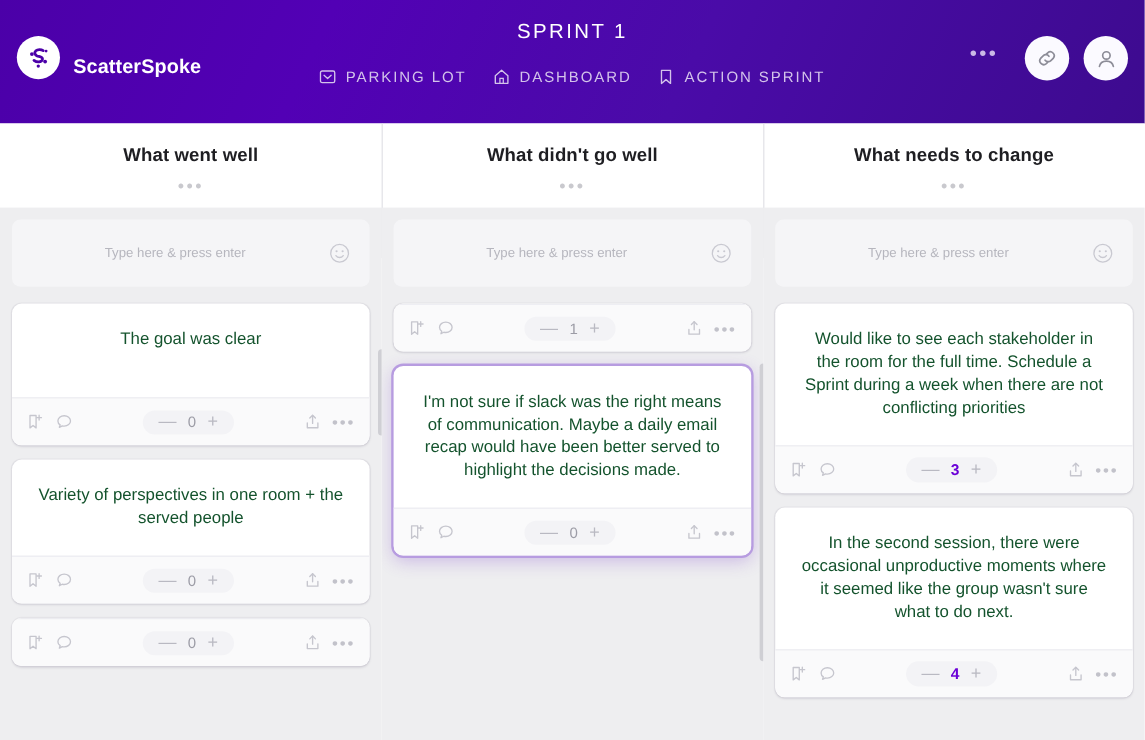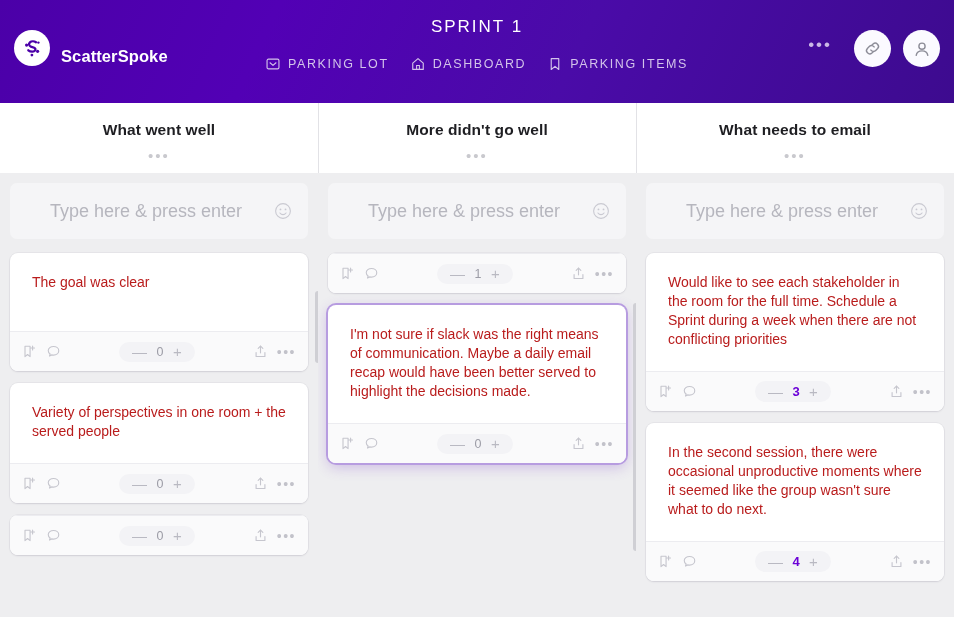--- a/index.html
+++ b/index.html
@@ -107,41 +107,41 @@
     background: #f5f5f7;
     border-radius: 7px;
     height: 56px;
     display: flex; align-items: center;
     padding: 0 16px 0 14px;
     margin-bottom: 14px;
   }
   .compose-input {
     flex: 1; border: none; outline: none; background: transparent;
     font-family: "Liberation Sans", sans-serif;
-    font-size: 18px; color: #6f6f78;
+    font-size: 11px; color: #6f6f78;
     text-align: center;
   }
   .compose-input::placeholder { color: #b6b6be; }
   .emoji-btn { cursor: pointer; display:flex; margin-left: 6px; }
 
   .card {
     background: #ffffff;
     border-radius: 8px;
     margin-bottom: 12px;
     box-shadow: 0 1px 2px rgba(20,10,50,.10), 0 0 0 1px rgba(20,10,50,.035);
     overflow: hidden;
   }
   .card.selected {
     box-shadow: 0 0 0 2px #b79ce0, 0 4px 14px rgba(120,60,200,.30);
   }
   .card-text {
     padding: 20px 22px 22px 22px;
     min-height: 78px;
     font-size: 14px; line-height: 19px;
-    color: #b91c1c; 
+    color: #14532d; text-align: center;
   }
   .card-foot {
     border-top: 1px solid #ececf0;
     background: #fafafb;
     height: 40px;
     display: flex; align-items: center; justify-content: space-between;
     padding: 0 12px;
   }
   .foot-left, .foot-right { display: flex; align-items: center; gap: 9px; }
   .foot-icon { cursor: pointer; display: flex; }
@@ -202,21 +202,21 @@
       </span>
       <span>DASHBOARD</span>
     </div>
 
     <div class="nav-item">
       <span>
         <svg width="14" height="14" viewBox="0 0 16 16">
           <path d="M3.7 1.9h8.6v12.4L8 10.7l-4.3 3.6z" stroke="#d3c3ea" stroke-width="1.3" fill="none" stroke-linejoin="round"></path>
         </svg>
       </span>
-      <span>PARKING ITEMS</span>
+      <span>ACTION SPRINT</span>
     </div>
 
   </div>
 
   <div class="hdr-right">
     <span class="hdr-dots">•••</span>
 
     <span class="circle-btn">
       <span>
         <svg width="19" height="19" viewBox="0 0 20 20">
@@ -354,21 +354,21 @@
           <span class="foot-dots">•••</span>
         </div>
       </div>
     </div>
       <div class="scroll-thumb" style="top:118px;height:72px;"></div>
     </div>
     </div>
     <div class="column">
     <div class="col-divider" style="left:0;"></div>
     <div class="col-head">
-      <div class="col-title">More didn't go well</div>
+      <div class="col-title">What didn't go well</div>
       <div class="col-dots">•••</div>
     </div>
     <div class="col-body">
       <div class="compose">
         <input class="compose-input" type="text" placeholder="Type here &amp; press enter" style="">
         <span class="emoji-btn">
             <svg width="18" height="18" viewBox="0 0 20 20">
   <circle cx="10" cy="10" r="8.2" stroke="#c9c9d1" stroke-width="1.2" fill="none"></circle>
   <circle cx="7.2" cy="8.2" r="1" fill="#c9c9d1"></circle>
   <circle cx="12.8" cy="8.2" r="1" fill="#c9c9d1"></circle>
@@ -441,21 +441,21 @@
           <span class="foot-dots">•••</span>
         </div>
       </div>
     </div>
       <div class="scroll-thumb" style="top:130px;height:248px;"></div>
     </div>
     </div>
     <div class="column">
     <div class="col-divider" style="left:0;"></div>
     <div class="col-head">
-      <div class="col-title">What needs to email</div>
+      <div class="col-title">What needs to change</div>
       <div class="col-dots">•••</div>
     </div>
     <div class="col-body">
       <div class="compose">
         <input class="compose-input" type="text" placeholder="Type here &amp; press enter" style="">
         <span class="emoji-btn">
             <svg width="18" height="18" viewBox="0 0 20 20">
   <circle cx="10" cy="10" r="8.2" stroke="#c9c9d1" stroke-width="1.2" fill="none"></circle>
   <circle cx="7.2" cy="8.2" r="1" fill="#c9c9d1"></circle>
   <circle cx="12.8" cy="8.2" r="1" fill="#c9c9d1"></circle>

